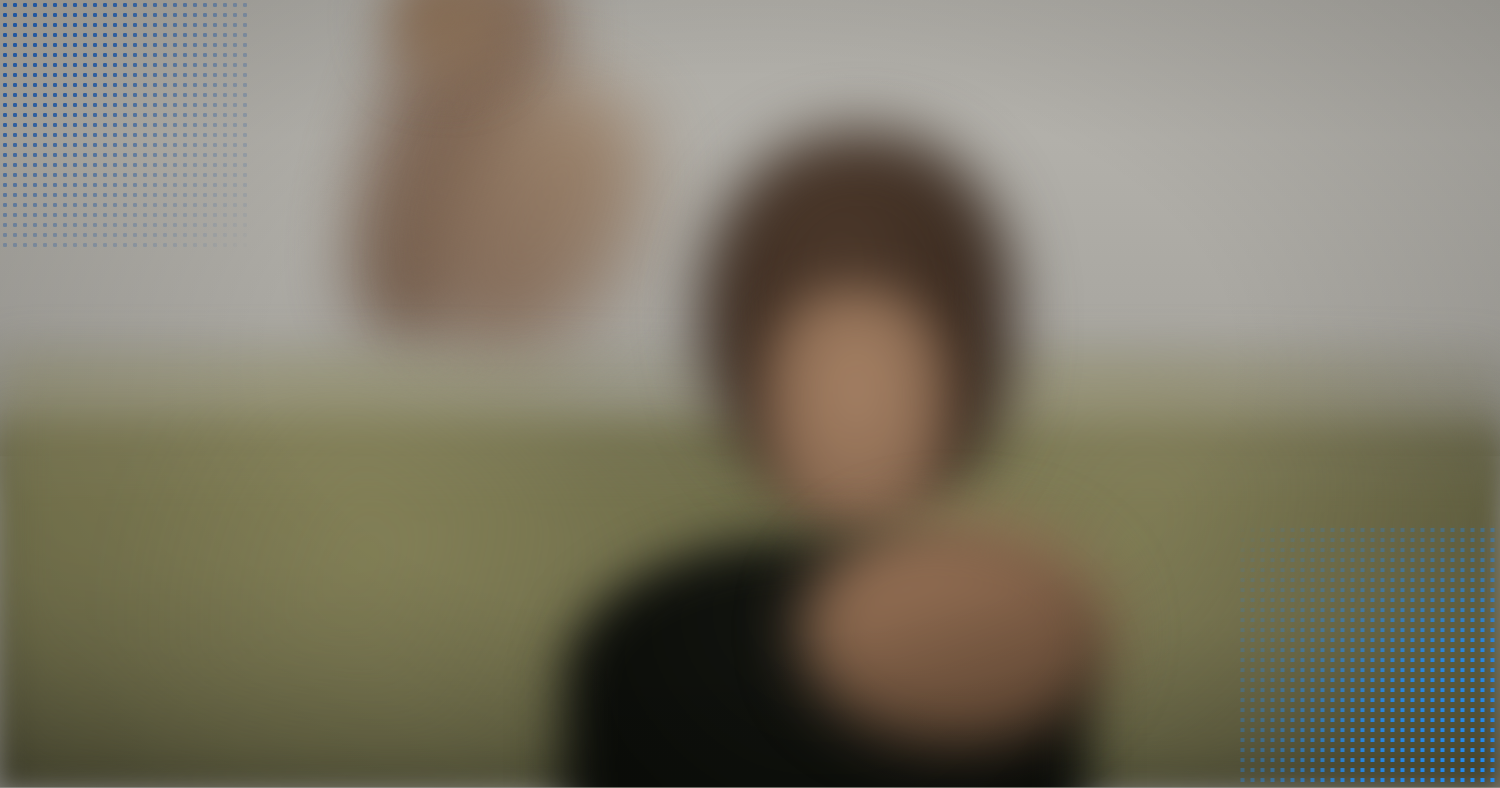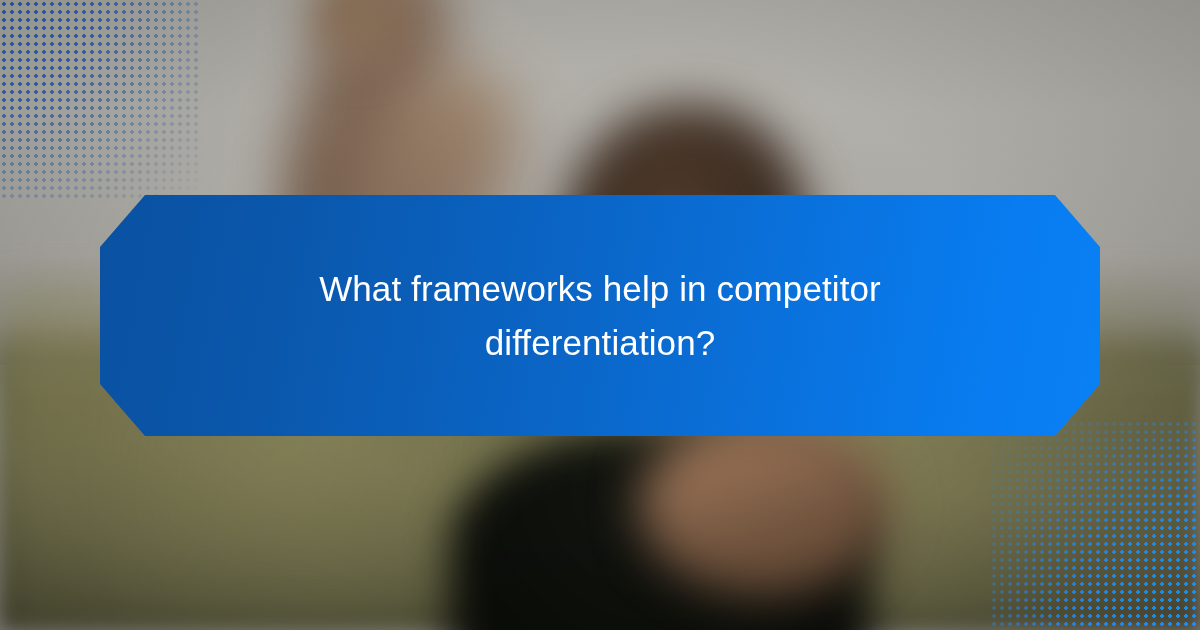--- a/index.html
+++ b/index.html
@@ -212,17 +212,14 @@
     <div class="head"></div>
     <div class="face"></div>
     <div class="torso"></div>
     <div class="shoulder"></div>
     <div class="vignette"></div>
   </div>
 
   <div class="dots dots-tl"></div>
   <div class="dots dots-br"></div>
 
-  <div class="banner">
-    <div class="banner-text">What frameworks help in competitor differentiation?</div>
-  </div>
 
 </div>
 
 </body></html>

